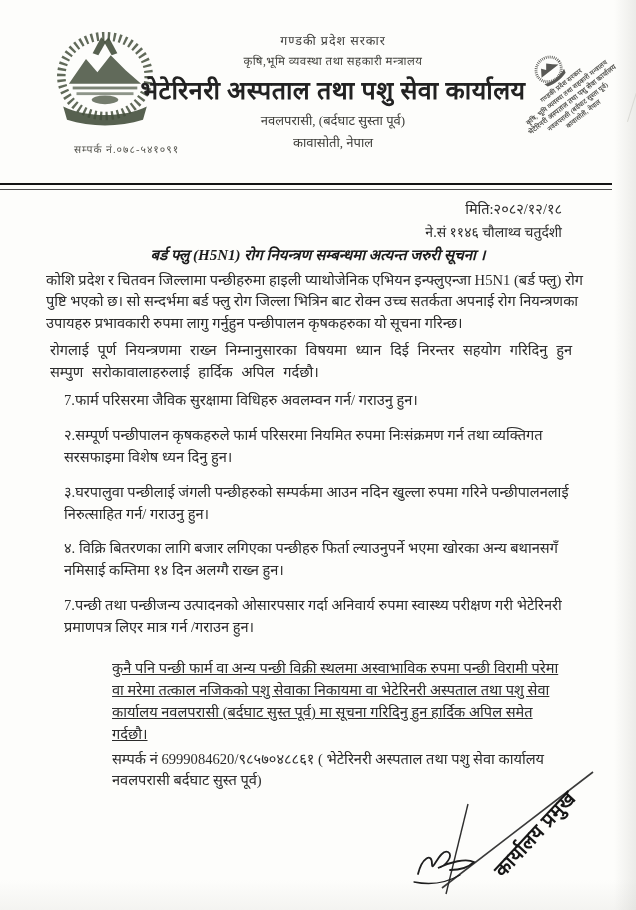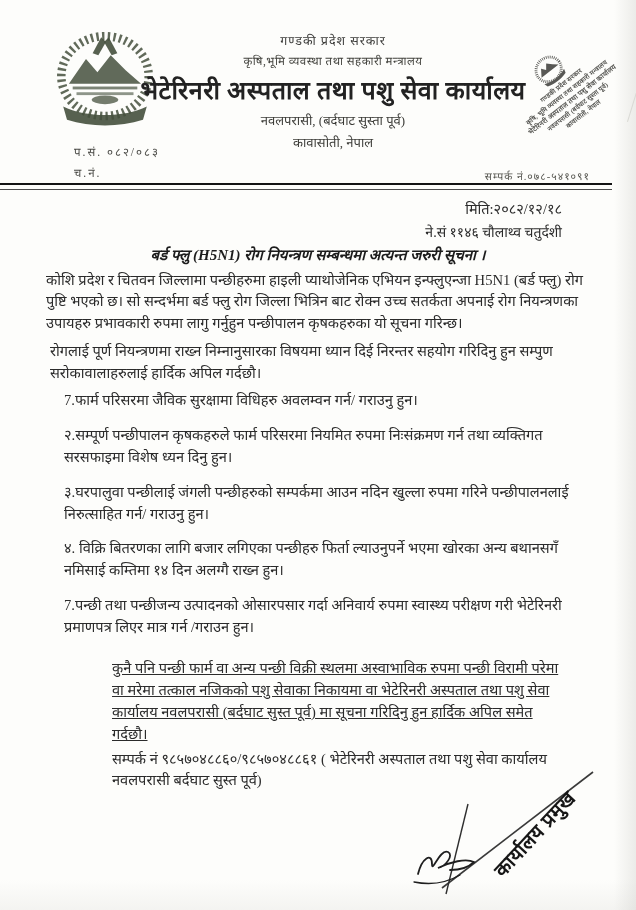--- a/index.html
+++ b/index.html
@@ -38,21 +38,21 @@
   
   .meta{position:absolute;left:0;top:198px;width:100%;box-sizing:border-box;
     padding-right:74px;text-align:right;}
   .meta-date{font-size:14.5px;}
   .meta-ns{font-size:14px;margin-top:4px;padding-left:28px;}
   .body{position:absolute;left:0;top:244px;width:100%;box-sizing:border-box;
     font-size:14.6px;line-height:1.5;}
   .subject{text-align:center;font-weight:700;font-size:15px;color:#1c1c1c;
     margin:0 60px 0 60px;font-style:italic;}
   .intro{margin:3px 38px 0 46px;}
-  .appeal{margin:6px 38px 0 50px;}
+  .appeal{margin:6px 38px 0 50px;font-family:Liberation Mono, monospace;}
   .point{margin:13px 42px 0 64px;}
   .point.first{margin-top:5px;}
   .closing{margin:19px 70px 0 112px;text-decoration:underline;}
   .contactline{margin:3px 56px 0 112px;}
   
   .signature{position:absolute;right:28px;top:768px;width:220px;height:142px;}
   .signature svg{position:absolute;left:0;top:0;}
   .sig-title{position:absolute;left:92px;top:52px;transform:rotate(-47deg);
     font-weight:700;font-size:19.5px;color:#161616;white-space:nowrap;letter-spacing:.5px;}
 </style>
@@ -95,45 +95,41 @@
       </g>
     </svg>
     <div class="stamp-line">गण्डकी प्रदेश सरकार</div>
     <div class="stamp-line">कृषि, भूमि व्यवस्था तथा सहकारी मन्त्रालय</div>
     <div class="stamp-line big">भेटेरिनरी अस्पताल तथा पशु सेवा कार्यालय</div>
     <div class="stamp-line">नवलपरासी (बर्दघाट सुस्ता पूर्व)</div>
     <div class="stamp-line">कावासोती, नेपाल</div>
   </div>
 
   <div class="refrow">
-    <div>
-      <div class="refline">प.सं. ०८२/०८३</div>
-      <div class="refline">च.नं.</div>
-    </div>
     <div class="contact-head">सम्पर्क नं.०७८-५४१०९१</div>
   </div>
 
   <div class="rule"></div>
 
   <div class="meta">
     <div class="meta-date">मिति:२०८२/१२/१८</div>
     <div class="meta-ns">ने.सं ११४६ चौलाथ्व चतुर्दशी</div>
   </div>
 
   <div class="body">
     <div class="subject">बर्ड फ्लु (H5N1) रोग नियन्त्रण सम्बन्धमा अत्यन्त जरुरी सूचना ।</div>
     <p class="intro">कोशि प्रदेश र चितवन जिल्लामा पन्छीहरुमा हाइली प्याथोजेनिक एभियन इन्फ्लुएन्जा H5N1 (बर्ड फ्लु) रोग पुष्टि भएको छ। सो सन्दर्भमा बर्ड फ्लु रोग जिल्ला भित्रिन बाट रोक्न उच्च सतर्कता अपनाई रोग नियन्त्रणका उपायहरु प्रभावकारी रुपमा लागु गर्नुहुन पन्छीपालन कृषकहरुका यो सूचना गरिन्छ।</p>
     <p class="appeal">रोगलाई पूर्ण नियन्त्रणमा राख्न निम्नानुसारका विषयमा ध्यान दिई निरन्तर सहयोग गरिदिनु हुन सम्पुण सरोकावालाहरुलाई हार्दिक अपिल गर्दछौ।</p>
     <p class="point first">7.फार्म परिसरमा जैविक सुरक्षामा विधिहरु अवलम्वन गर्न/ गराउनु हुन।</p>
     <p class="point">२.सम्पूर्ण पन्छीपालन कृषकहरुले फार्म परिसरमा नियमित रुपमा निःसंक्रमण गर्न तथा व्यक्तिगत सरसफाइमा विशेष ध्यन दिनु हुन।</p>
     <p class="point">३.घरपालुवा पन्छीलाई जंगली पन्छीहरुको सम्पर्कमा आउन नदिन खुल्ला रुपमा गरिने पन्छीपालनलाई निरुत्साहित गर्न/ गराउनु हुन।</p>
     <p class="point">४. विक्रि बितरणका लागि बजार लगिएका पन्छीहरु फिर्ता ल्याउनुपर्ने भएमा खोरका अन्य बथानसगँ नमिसाई कम्तिमा १४ दिन अलग्गै राख्न हुन।</p>
     <p class="point">7.पन्छी तथा पन्छीजन्य उत्पादनको ओसारपसार गर्दा अनिवार्य रुपमा स्वास्थ्य परीक्षण गरी भेटेरिनरी प्रमाणपत्र लिएर मात्र गर्न /गराउन हुन।</p>
     <p class="closing">कुनै पनि पन्छी फार्म वा अन्य पन्छी विक्री स्थलमा अस्वाभाविक रुपमा पन्छी विरामी परेमा वा मरेमा तत्काल नजिकको पशु सेवाका निकायमा वा भेटेरिनरी अस्पताल तथा पशु सेवा कार्यालय नवलपरासी (बर्दघाट सुस्त पूर्व) मा  सूचना गरिदिनु हुन हार्दिक अपिल समेत गर्दछौ।</p>
-    <p class="contactline">सम्पर्क नं ९८५७०४८८६०/९८५७०४८८६१ ( भेटेरिनरी अस्पताल तथा पशु सेवा कार्यालय नवलपरासी बर्दघाट सुस्त पूर्व)</p>
+    <p class="contactline">सम्पर्क नं 6999084620/९८५७०४८८६१ ( भेटेरिनरी अस्पताल तथा पशु सेवा कार्यालय नवलपरासी बर्दघाट सुस्त पूर्व)</p>
   </div>
 
   <div class="signature">
     <svg viewBox="0 0 220 142" width="220" height="142">
       <path d="M205 4 L54 120" stroke="#3a3a3a" stroke-width="1.6" fill="none"></path>
       <path d="M80 36 L58 126" stroke="#2e2e2e" stroke-width="1.4" fill="none"></path>
       <path d="M30 106 c4,-16 14,-22 14,-10 c0,10 8,-16 16,-12 c6,3 -2,14 -10,16 c12,-6 28,-10 36,-6 c-6,6 -16,8 -24,8" stroke="#1f1f1f" stroke-width="1.8" fill="none" stroke-linecap="round"></path>
       <path d="M26 114 c20,4 34,0 46,-7" stroke="#1f1f1f" stroke-width="1.3" fill="none" stroke-linecap="round"></path>
     </svg>
     <div class="sig-title">कार्यालय प्रमुख</div>

